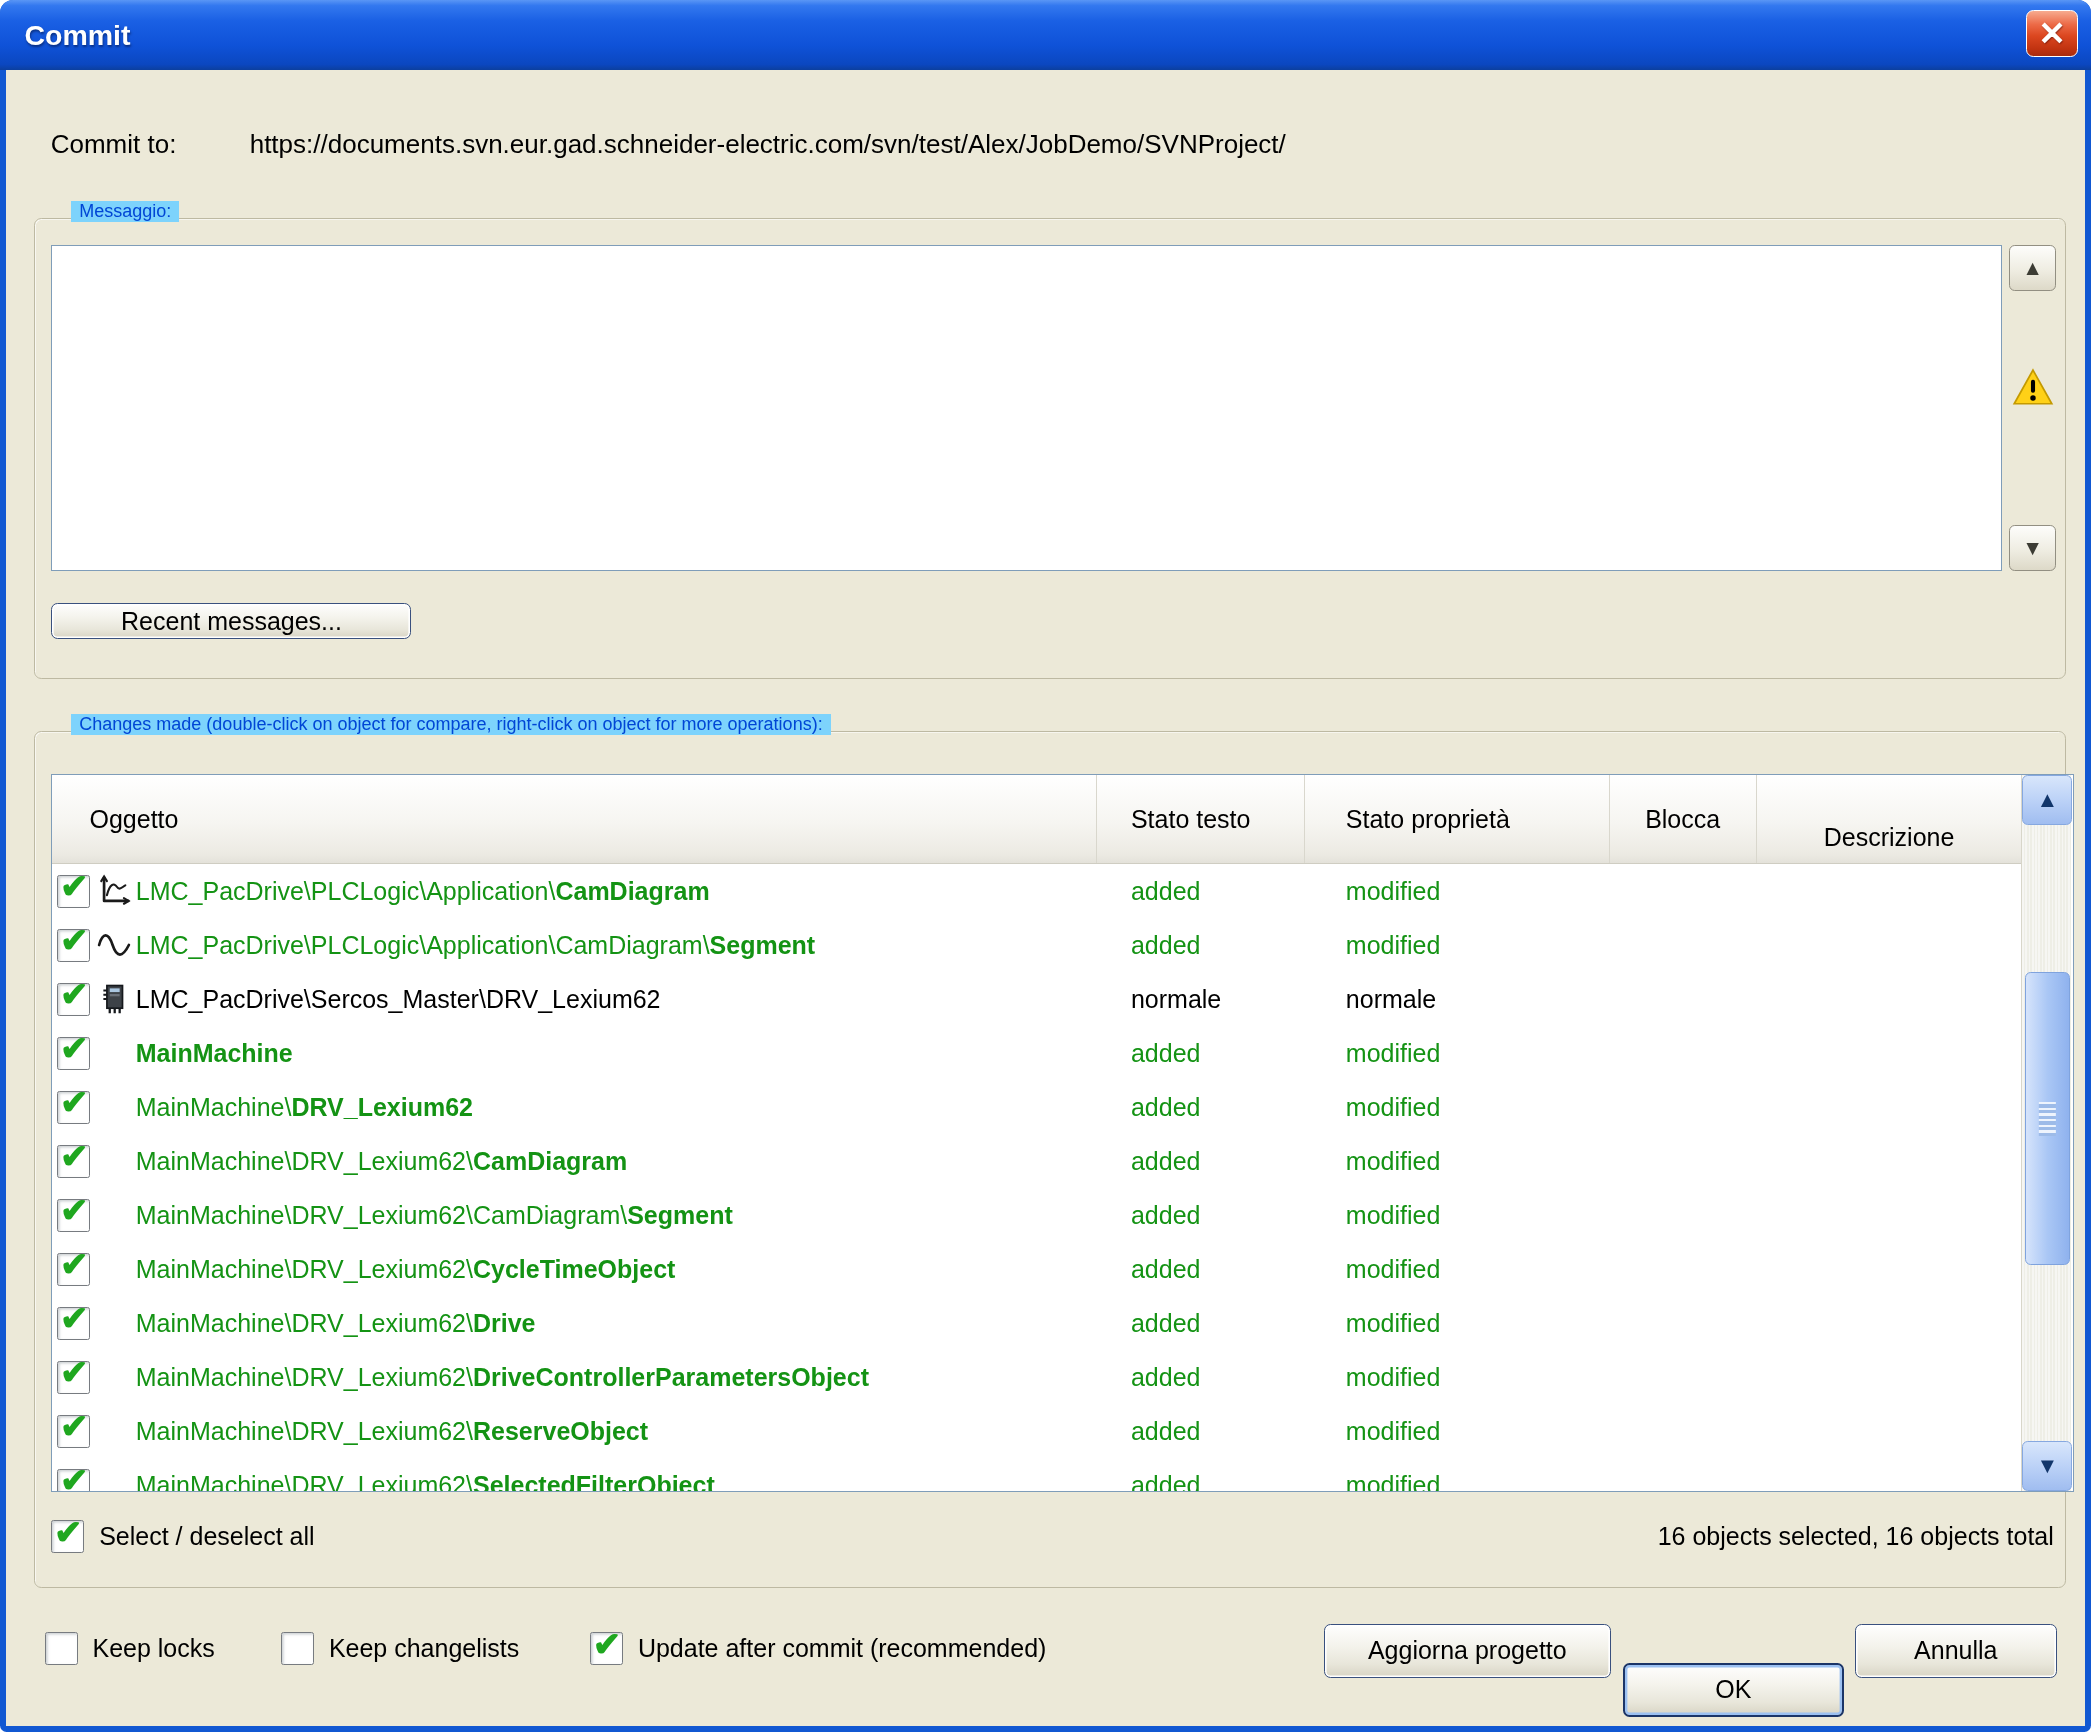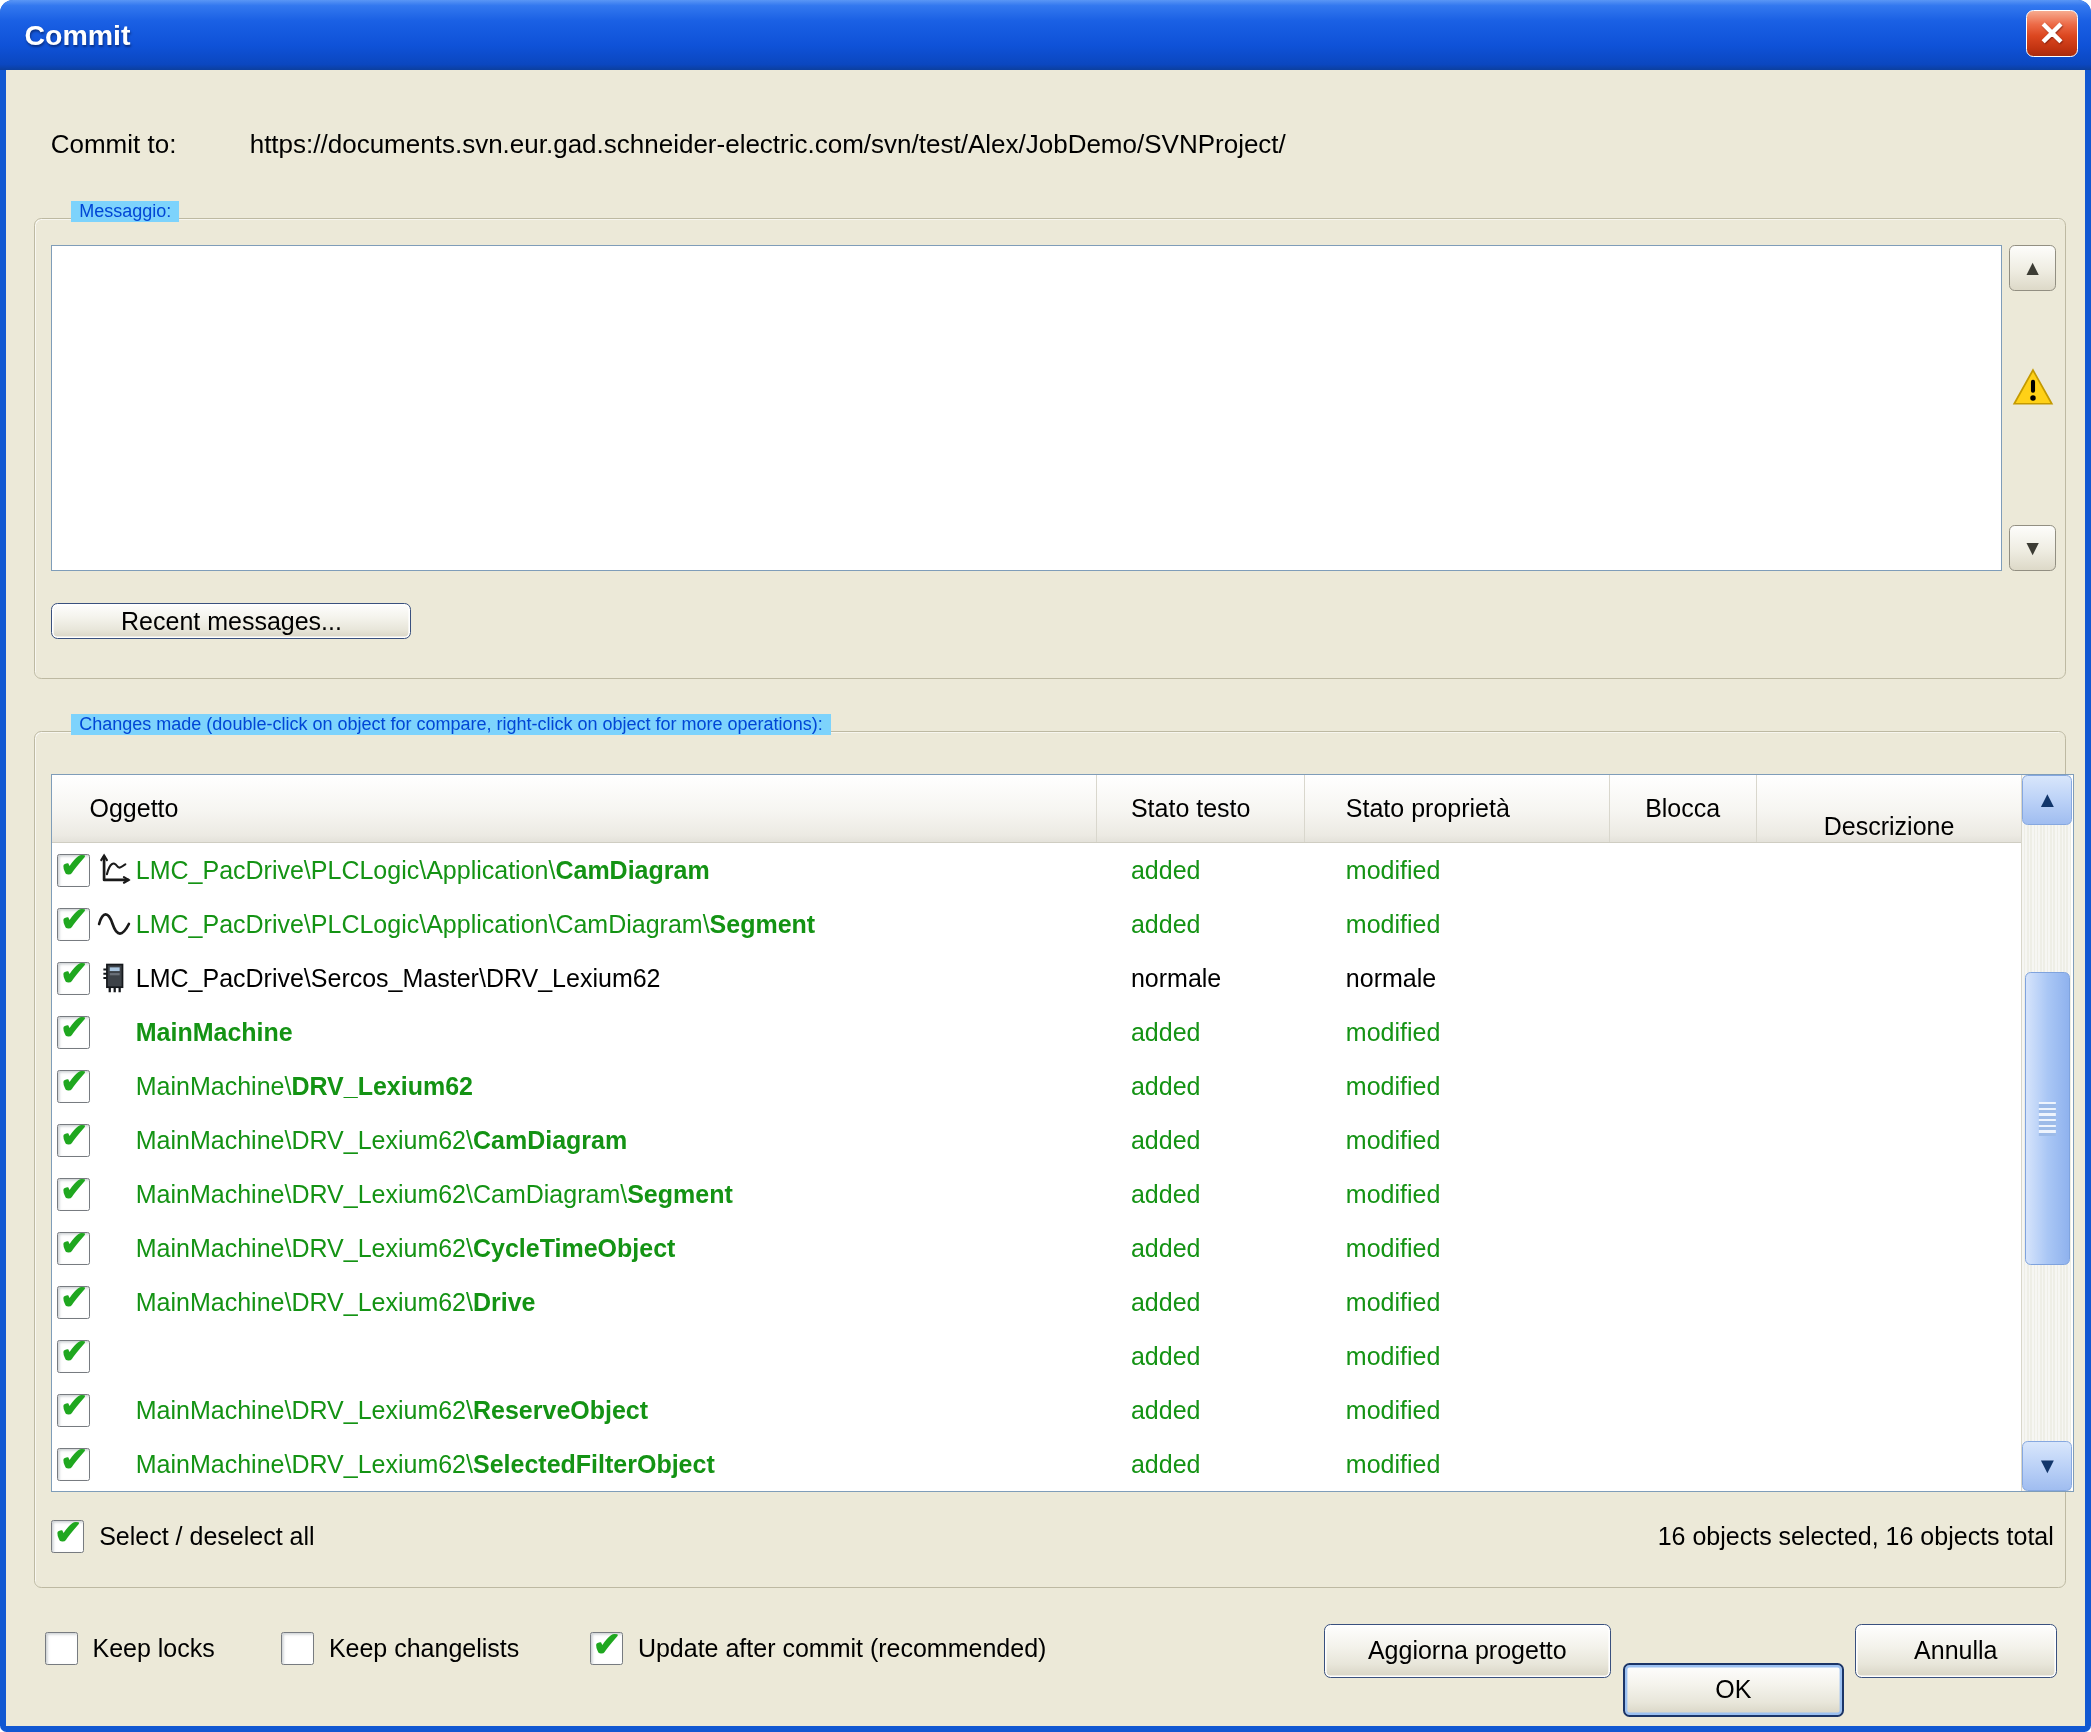--- a/index.html
+++ b/index.html
@@ -44,21 +44,21 @@
   .xp-btn { border:1.6px solid #39507e; border-radius:6.5px; font-family:"Liberation Sans",sans-serif;
     background:linear-gradient(180deg,#fefefe 0%,#f4f3ec 40%,#e8e6da 75%,#d8d4c4 100%);
     font-size:25px; color:#000; box-shadow:inset 0 0 0 1.6px #fff; cursor:pointer; }
   .xp-btn.default { border:2.4px solid #1b3568; box-shadow:inset 0 0 0 2.4px #9cc1f2;margin-top:39px; }
 
   .group-changes { top:661px; left:28.5px; width:2032px; height:857px; }
 
   .table { position:absolute; left:16.3px; top:42px; width:2023px; height:718px;
     border:1.6px solid #7f9db9; background:#fff; display:flex; overflow:hidden; }
   .cols { width:1969px; }
-  .thead { height:68px; display:flex; border-bottom:1.6px solid #cfcdc2;
+  .thead { height:89px; display:flex; border-bottom:1.6px solid #cfcdc2;
     background:linear-gradient(180deg,#ffffff 0%,#f6f5f1 55%,#eceae3 90%,#e4e2da 100%); }
   .hc { display:flex; align-items:center; font-size:25px; color:#000; border-right:1.6px solid #d9d7cd; height:100%; cursor:pointer; }
   .h0 { width:1045px; padding-left:37px; } .h1 { width:208px; padding-left:34px; }
   .h2 { width:305px; padding-left:41px; } .h3 { width:147px; justify-content:center; }
   .h4 { width:265px; justify-content:center; border-right:none;margin-top:18px; }
   .tbody { height:643px; overflow:hidden; background:#fff; }
 
   .row { display:flex; height:54px; align-items:center; font-size:25px; color:var(--green); cursor:default; }
   .row.black { color:#000; }
   .c0 { width:1045px; display:flex; align-items:center; padding-left:4.9px; overflow:hidden; white-space:nowrap; }
@@ -320,20 +320,21 @@
               <div class="row">
     <div class="c0">
       <span class="cb checked">
                     <span class="tick">✔</span>
                   </span>
       <span class="icon-slot">
         
         
         
       </span>
+      <span class="path"><span>MainMachine\DRV_Lexium62\</span><b>DriveControllerParametersObject</b></span>
     </div>
     <div class="c1">added</div>
     <div class="c2">modified</div>
     <div class="c3"></div>
     <div class="c4"></div>
   </div>
               <div class="row">
     <div class="c0">
       <span class="cb checked">
                     <span class="tick">✔</span>

